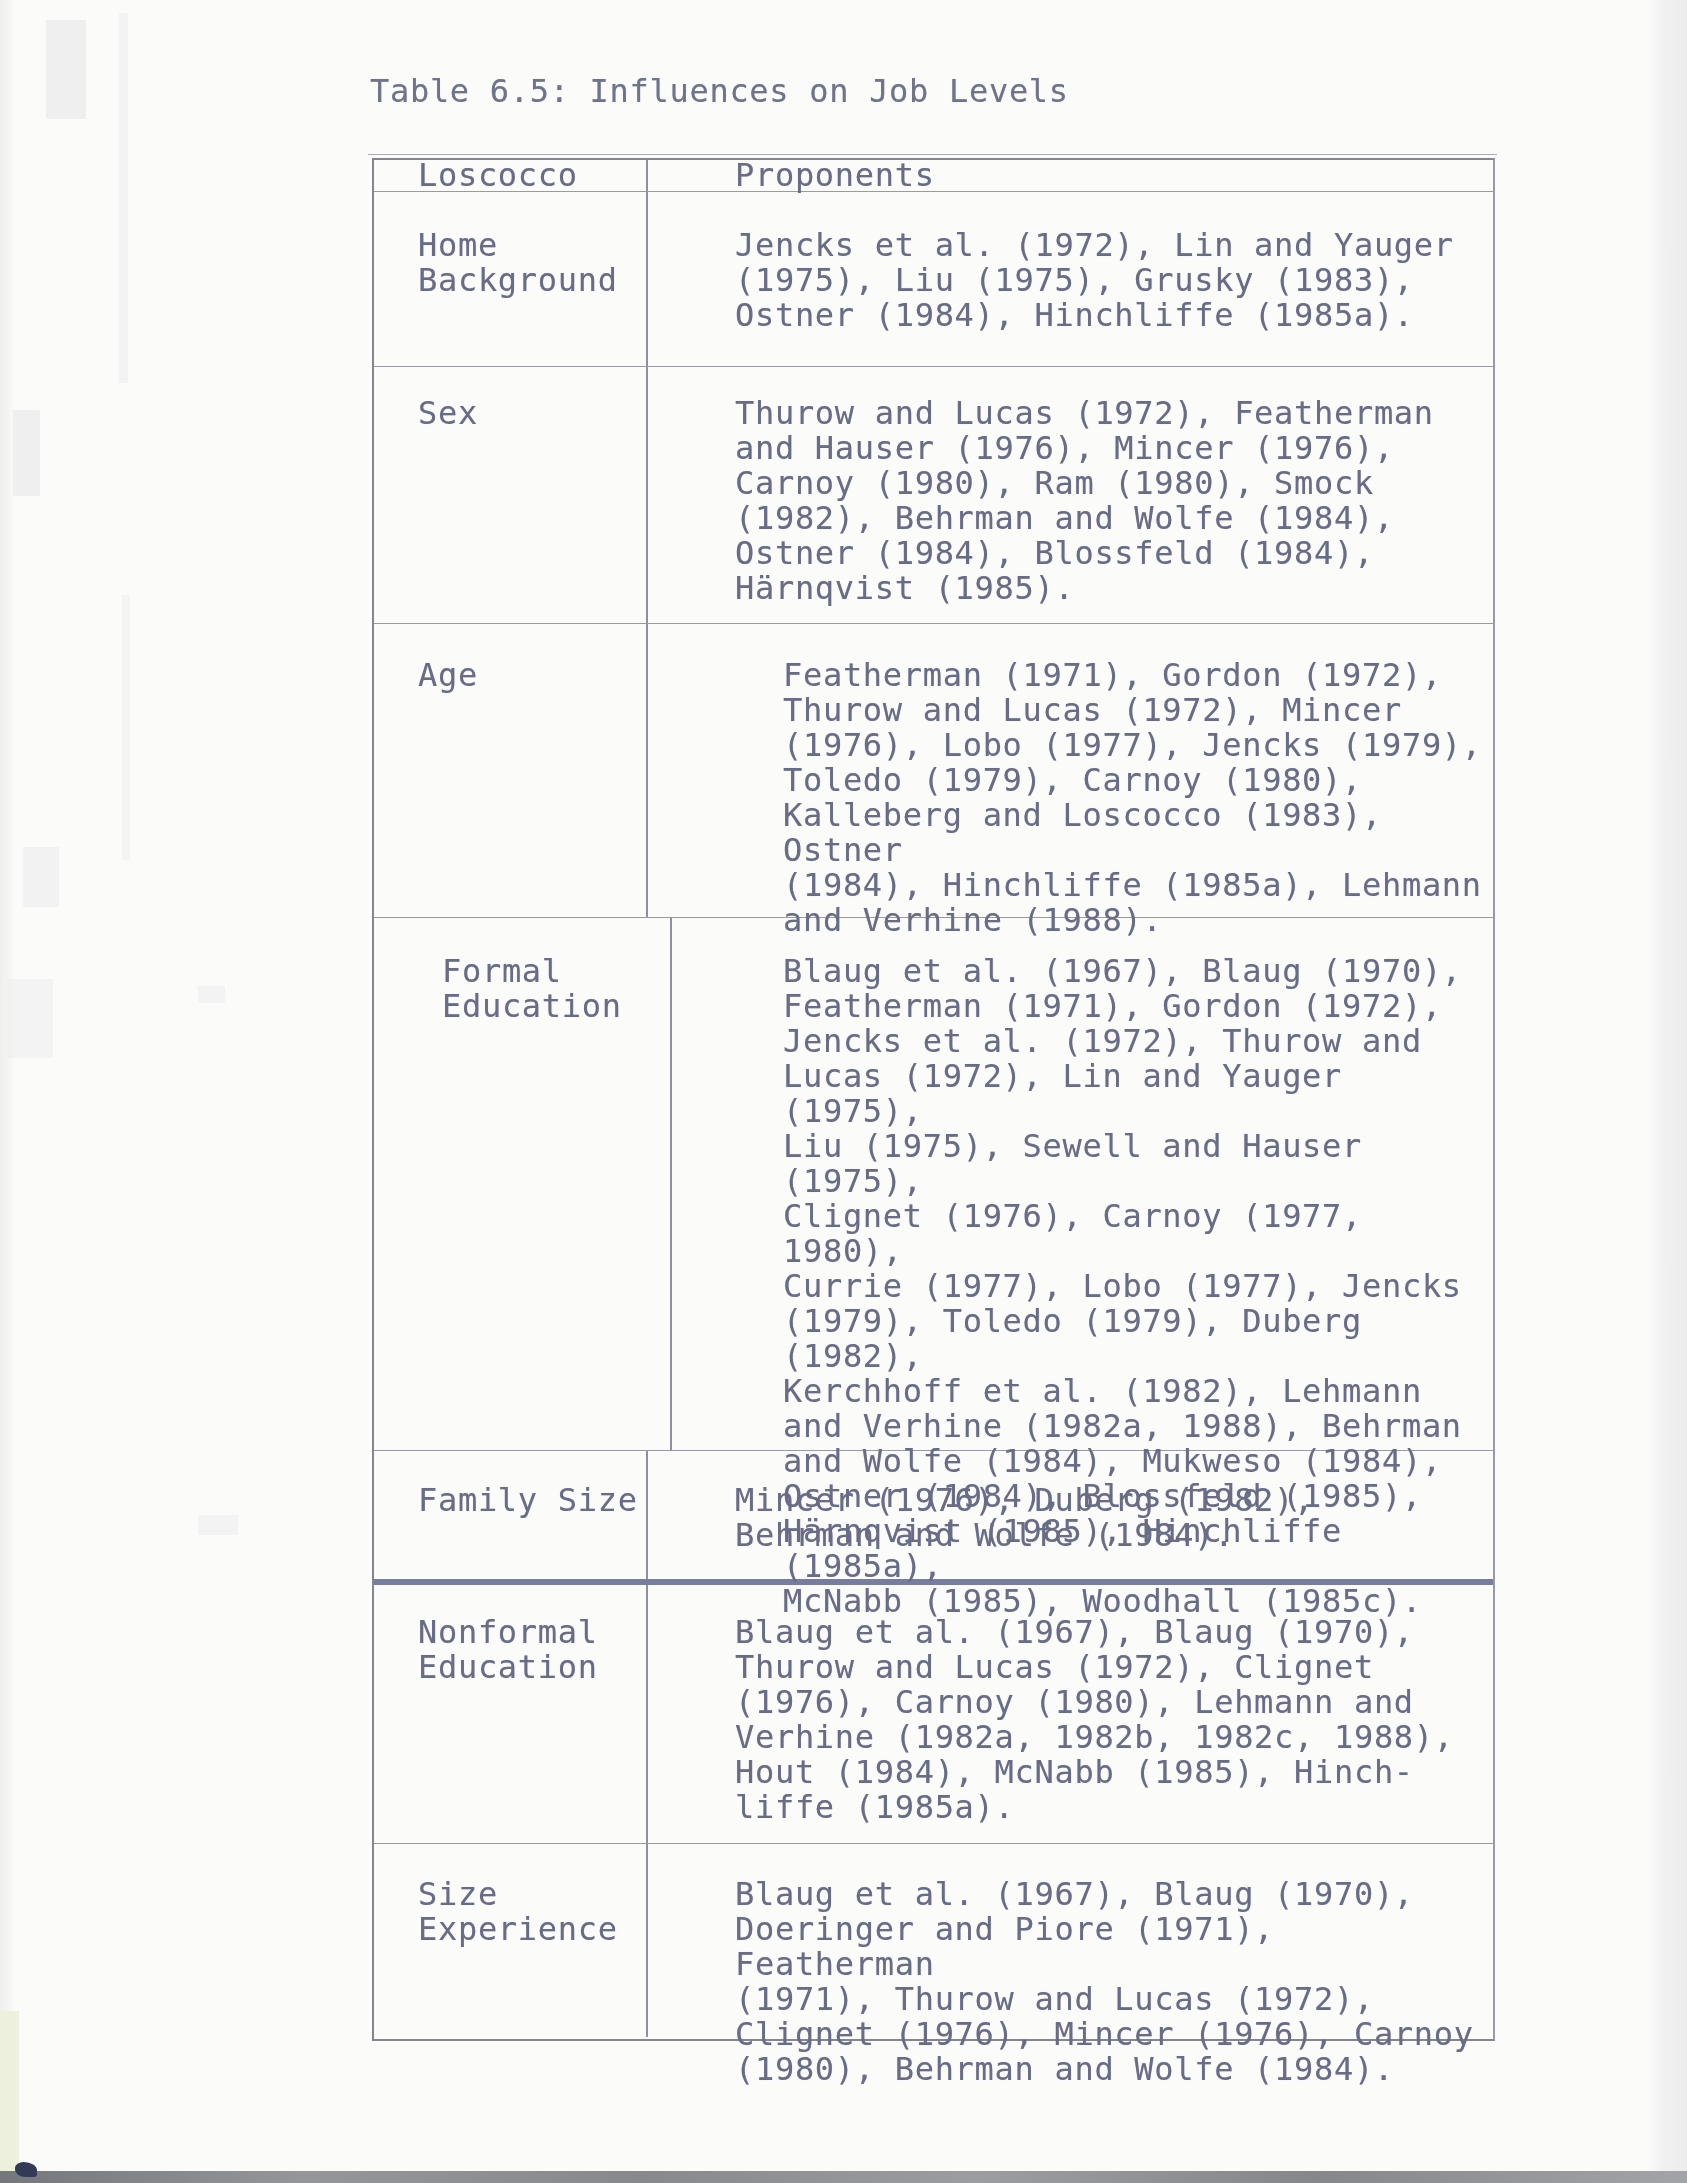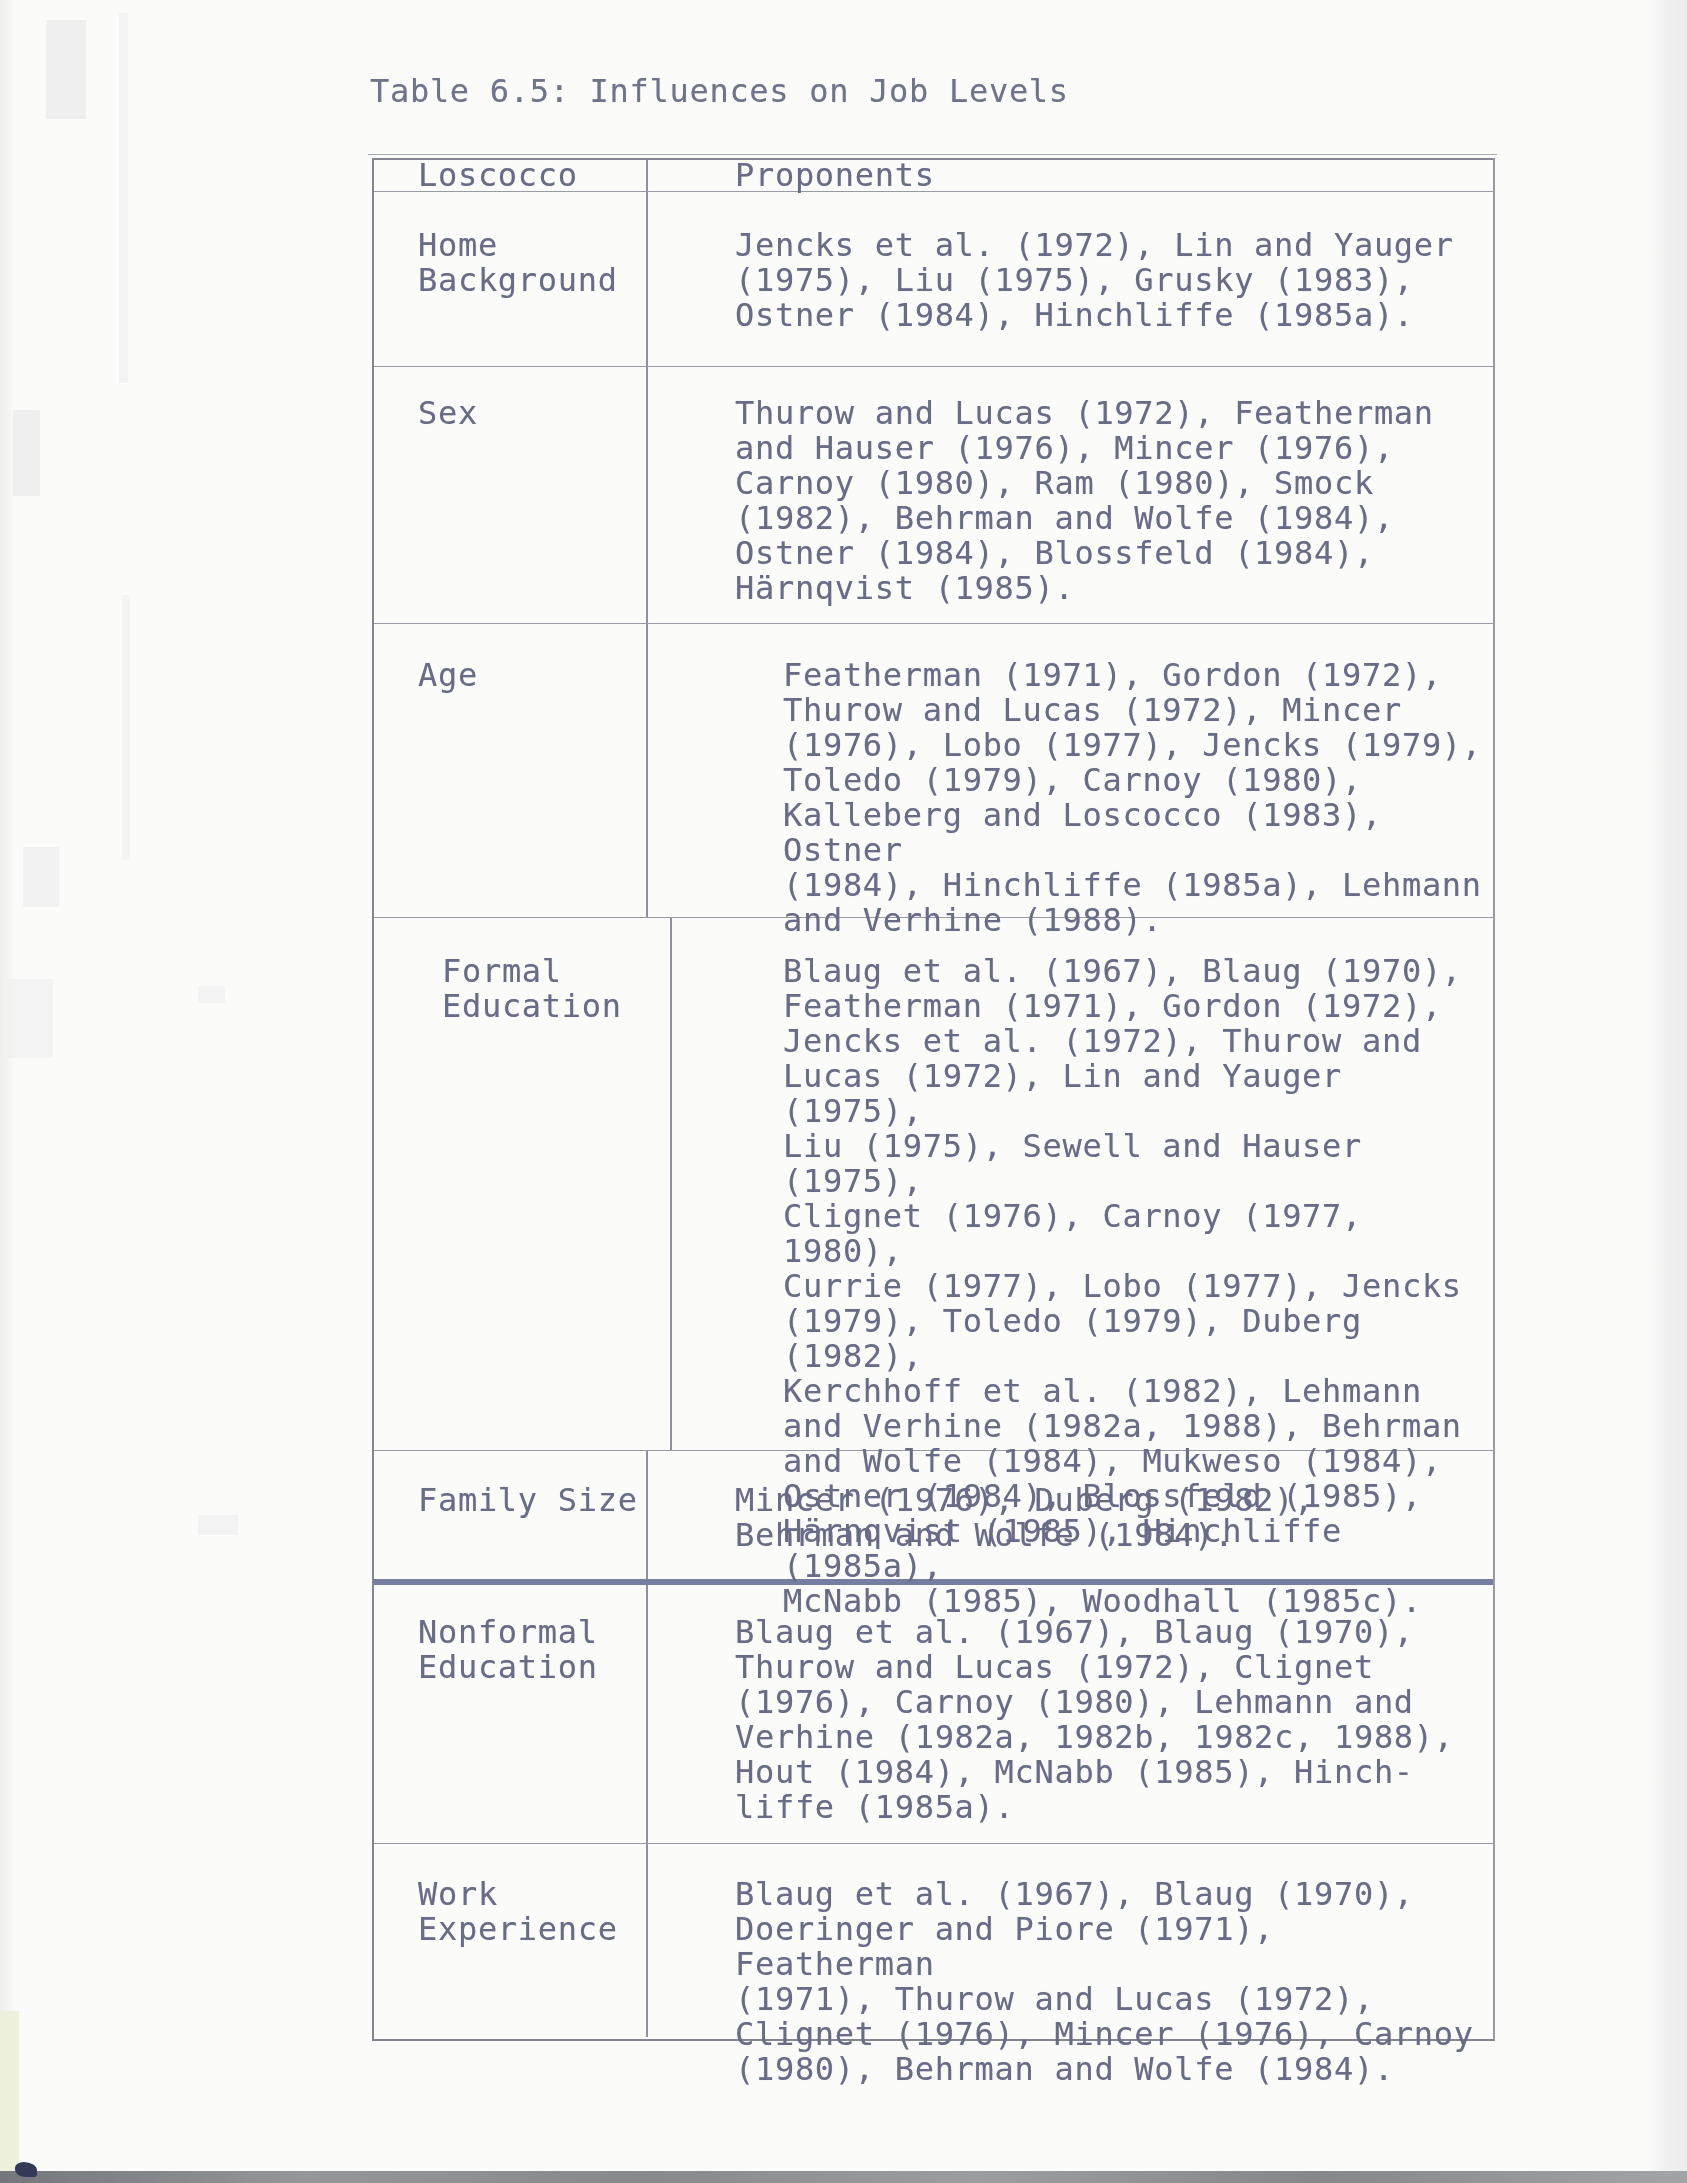--- a/index.html
+++ b/index.html
@@ -156,21 +156,21 @@
 Education</div>
     <div class="cell prop">Blaug et al. (1967), Blaug (1970),
 Thurow and Lucas (1972), Clignet
 (1976), Carnoy (1980), Lehmann and
 Verhine (1982a, 1982b, 1982c, 1988),
 Hout (1984), McNabb (1985), Hinch-
 liffe (1985a).</div>
   </div>
 
   <div class="trow r6">
-    <div class="cell var">Work
+    <div class="cell var">Size
 Experience</div>
     <div class="cell prop">Blaug et al. (1967), Blaug (1970),
 Doeringer and Piore (1971), Featherman
 (1971), Thurow and Lucas (1972),
 Clignet (1976), Mincer (1976), Carnoy
 (1980), Behrman and Wolfe (1984).</div>
   </div>
 
 </div>
 

